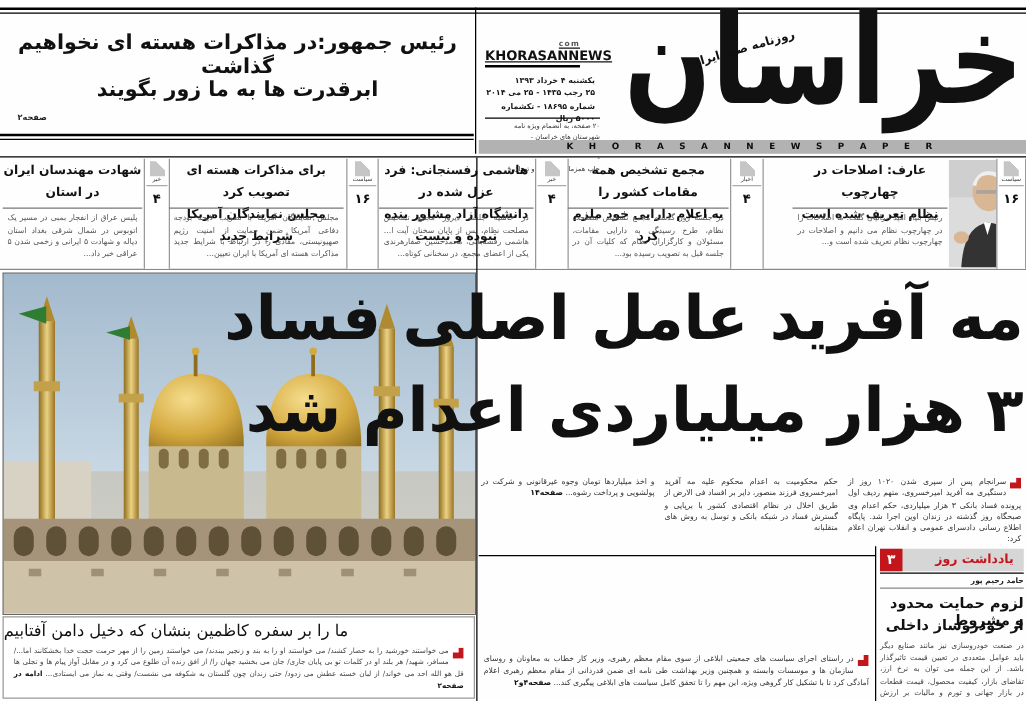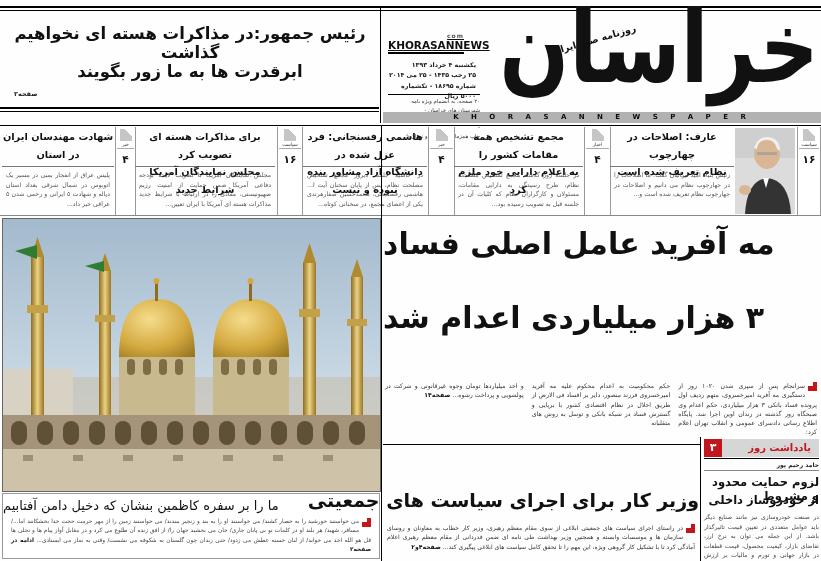--- a/index.html
+++ b/index.html
@@ -23,21 +23,21 @@
            font-size:7px;font-weight:bold;color:#0d0d0d;letter-spacing:5px;line-height:11px;overflow:hidden;}
   
   .nbox{position:absolute;top:127px;height:88px;overflow:hidden;}
   .ntitle{height:38px;font-size:9.8px;font-weight:bold;text-align:center;line-height:1.8;border-bottom:1px solid #777;padding-top:1px;letter-spacing:-.2px;}
   .nbody{font-size:6.2px;color:#555;text-align:justify;line-height:1.55;padding:3px 4px 0 4px;}
   .nstrip{position:absolute;top:127px;height:88px;border-right:1px solid #999;border-left:1px solid #999;text-align:center;background:#fff;}
   .fold{width:12px;height:12px;margin:2px auto 1px auto;background:linear-gradient(225deg,#fff 30%,#c6c6c6 30%);}
   .slabel{font-size:4.8px;color:#333;border-bottom:1px solid #aaa;padding-bottom:1px;margin:0 1px;}
   .snum{font-size:10.5px;font-weight:bold;margin-top:4px;}
   
-  .leadline{position:absolute;width:436px;text-align:left;font-size:30px;font-weight:900;letter-spacing:-1px;white-space:nowrap;}
+  .leadline{position:absolute;width:436px;text-align:left;font-size:49px;font-weight:900;letter-spacing:-1px;white-space:nowrap;}
   .leadcols{position:absolute;display:flex;gap:8px;}
   .leadcol{flex:1;font-size:6.2px;color:#333;text-align:justify;line-height:1.5;}
   .rmark{float:right;width:9px;height:9px;background:#c3161c;margin-left:3px;margin-top:1px;
          clip-path:polygon(0 45%,55% 45%,55% 0,100% 0,100% 100%,0 100%);}
   .bpage{font-weight:bold;color:#111;}
   
   .photobox{position:absolute;border:1px solid #666;overflow:hidden;}
   .captionbox{position:absolute;border:1px solid #999;background:#fff;}
   .caption{font-size:13px;font-weight:normal;text-align:left;padding-top:4px;letter-spacing:-.2px;}
   .poem{font-size:5.8px;color:#444;text-align:justify;line-height:1.6;padding:4px 8px 0 8px;}
@@ -139,21 +139,21 @@
     </div>
     <div class="nbody">در جلسه روز گذشته مجمع تشخیص مصلحت نظام، طرح رسیدگی به دارایی مقامات، مسئولان و کارگزاران نظام که کلیات آن در جلسه قبل به تصویب رسیده بود...</div>
   </div>
 
   <div class="nstrip" style="left:584px;width:25px;">
     <div class="fold"></div>
     <div class="slabel">اخبار</div>
     <div class="snum">۴</div>
   </div>
 
-  <div class="nbox" style="left:610px;width:186px;">
+  <div class="nbox" style="left:610px;width:186px;padding-left:24px;">
     <div class="abs" style="right:1px;top:1px;width:60px;height:86px;">
       <svg width="60" height="86" viewBox="0 0 60 86">
         <rect width="60" height="86" fill="#dcdcdc"></rect>
         <rect width="60" height="30" fill="#cfcfcf"></rect>
         <ellipse cx="32" cy="26" rx="13" ry="15" fill="#d9b795"></ellipse>
         <path d="M19 20 q4 -12 14 -11 q12 1 12 14 l-3 -2 q-2 -9 -10 -9 q-9 0 -10 9 z" fill="#efefef"></path>
         <rect x="22" y="24" width="20" height="3" fill="#9a9a9a" opacity=".7"></rect>
         <path d="M10 86 q2 -34 22 -36 q22 2 24 36 z" fill="#333"></path>
         <path d="M28 50 l6 0 l-3 10 z" fill="#fff"></path>
         <ellipse cx="10" cy="62" rx="6" ry="5" fill="#d9b795"></ellipse>
@@ -288,21 +288,20 @@
       <span>حکم محکومیت به اعدام محکوم علیه مه آفرید امیرخسروی فرزند منصور، دایر بر افساد فی الارض از طریق اخلال در نظام اقتصادی کشور با برپایی و گسترش فساد در شبکه بانکی و توسل به روش های متقلبانه</span>
     </div>
     <div class="leadcol">
       <span>و اخذ میلیاردها تومان وجوه غیرقانونی و شرکت در پولشویی و پرداخت رشوه... </span>
       <span class="bpage">صفحه۱۴</span>
     </div>
   </div>
 
   <div class="rule" style="left:383px;top:444px;width:317px;height:1px;"></div>
 
-  <div class="secline" style="left:383px;top:489px;">وزیر کار برای اجرای سیاست های جمعیتی</div>
   <div class="secbody" style="left:387px;top:523px;width:308px;">
     <span class="rmark"></span>
     <span>در راستای اجرای سیاست های جمعیتی ابلاغی از سوی مقام معظم رهبری، وزیر کار خطاب به معاونان و روسای سازمان ها و موسسات وابسته و همچنین وزیر بهداشت طی نامه ای ضمن قدردانی از مقام معظم رهبری اعلام آمادگی کرد تا با تشکیل کار گروهی ویژه، این مهم را تا تحقق کامل سیاست های ابلاغی پیگیری کند... </span>
     <span class="bpage">صفحه۴و۲</span>
   </div>
 
   <div class="rule" style="left:700px;top:437px;width:1px;height:124px;"></div>
   <div class="notebar" style="left:704px;top:439px;">
     <div class="notetab">۳</div>
     <div class="notetitle">یادداشت روز</div>

